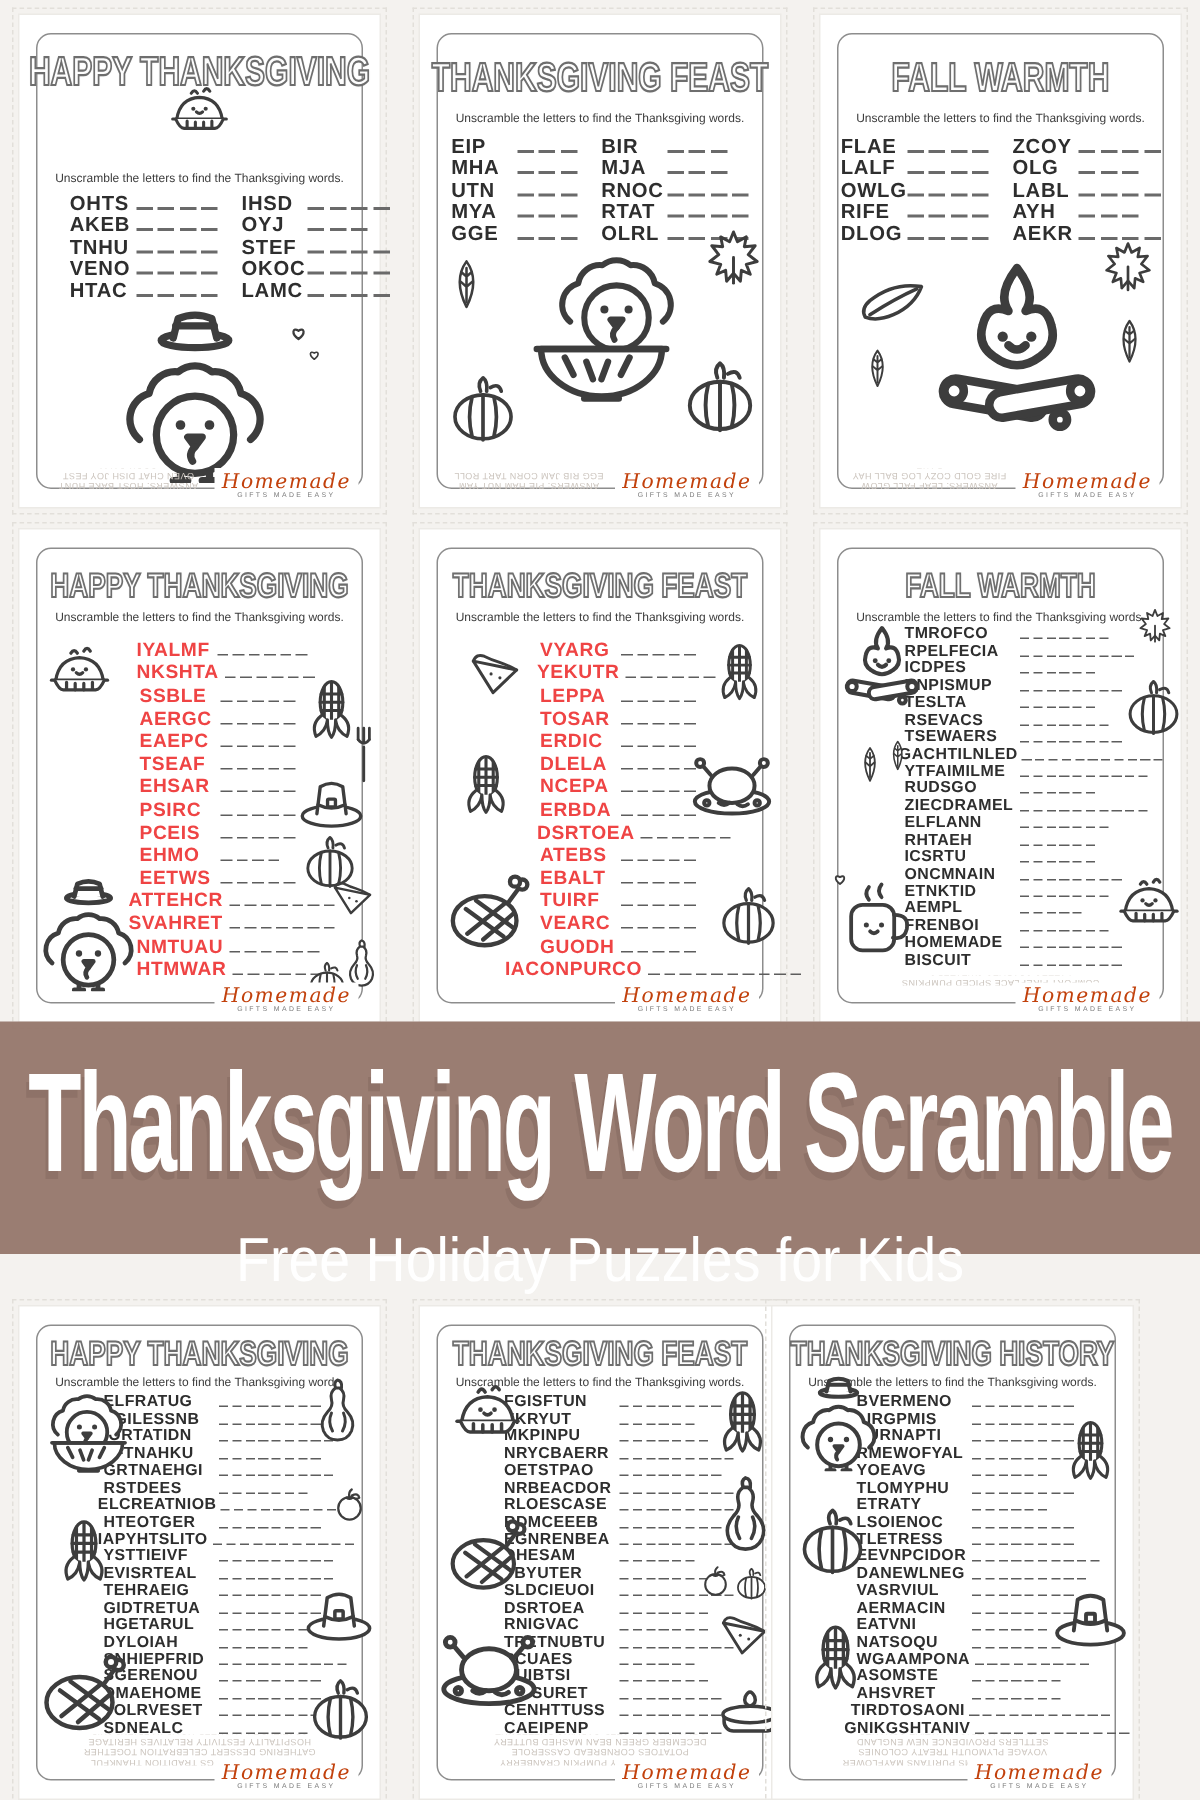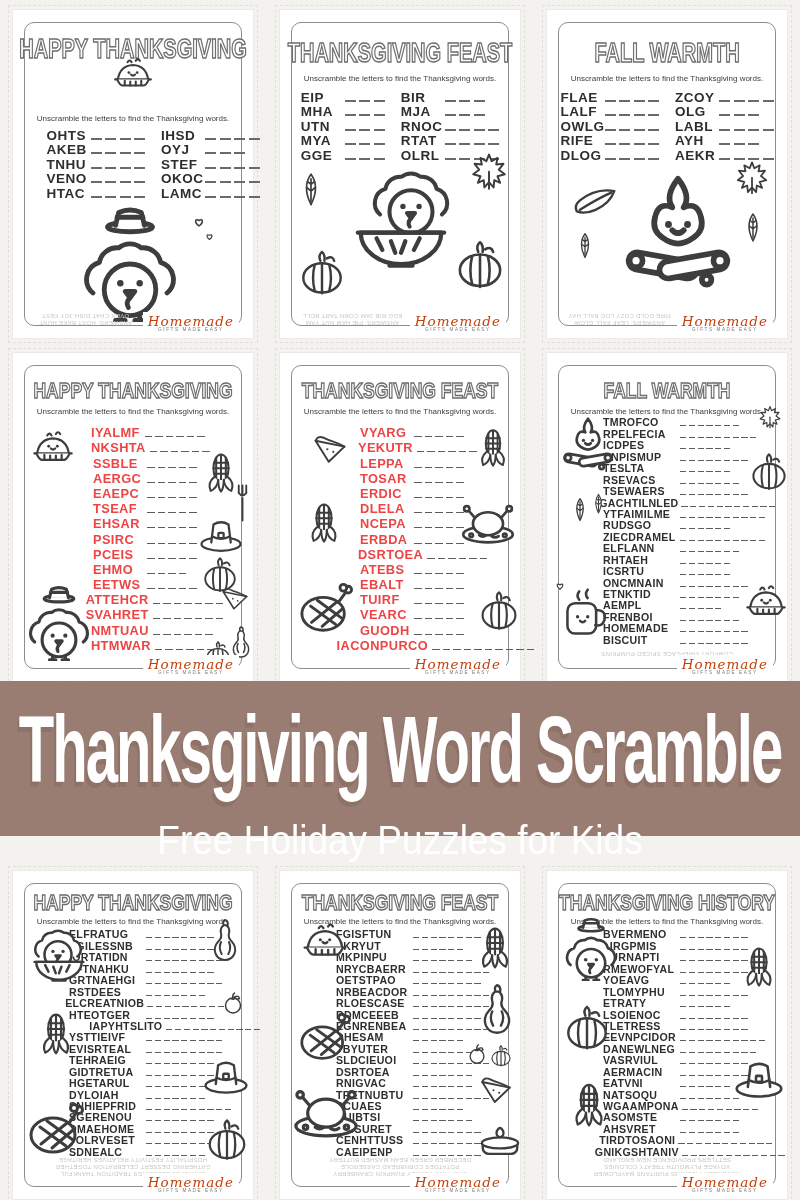--- a/index.html
+++ b/index.html
@@ -1303,21 +1303,21 @@
               <span class="bl"></span>
               <span class="bl"></span>
               <span class="bl"></span>
               <span class="bl"></span>
               <span class="bl"></span>
               <span class="bl"></span>
               <span class="bl"></span>
               <span class="bl"></span>
             </div>
           </div>
-          <div class="lrow" style="margin-left: -3.78px; padding-left: 24px;">
+          <div class="lrow" style="margin-left: -3.78px;">
             <span class="w">IAPYHTSLITO</span>
             <div class="bls">
               <span class="bl"></span>
               <span class="bl"></span>
               <span class="bl"></span>
               <span class="bl"></span>
               <span class="bl"></span>
               <span class="bl"></span>
               <span class="bl"></span>
               <span class="bl"></span>
@@ -1786,21 +1786,21 @@
         </svg>
         <svg class="ico" style="left: 194px; top: 196px; width: 44px; height: 40px;">
           <use href="#i-pie-slice"></use>
         </svg>
         <svg class="ico" style="left: 198px; top: 248px; width: 44px; height: 40px;">
           <use href="#i-cream-pie"></use>
         </svg>
         <div class="ans" style="left: 42px; bottom: 22px; width: 156px; height: 21px;">STUFFING TURKEY PUMPKIN CRANBERRY POTATOES CORNBREAD CASSEROLE DECEMBER GREEN BEAN MASHED BUTTERY DELICIOUS ROASTED CARVING BUTTERNUT SAUCES BISCUIT PICTURES CHESTNUTS PECAN PIE</div>
         <div class="logo"><span class="script">Homemade</span><span class="caps">GIFTS MADE EASY</span></div>
       </div>
-      <div class="sheet" style="left: 547px; top: 871px;">
+      <div class="sheet" style="left: 515px; top: 871px;">
         <div class="frame"></div>
         <div class="sh-title t-med" style="top: 18px;">THANKSGIVING HISTORY</div>
         <div class="instr" style="top: 46px;">Unscramble the letters to find the Thanksgiving words.</div>
         <div class="list list20" style="left: 56px; top: 58px;">
           <div class="lrow">
             <span class="w">BVERMENO</span>
             <div class="bls">
               <span class="bl"></span>
               <span class="bl"></span>
               <span class="bl"></span>

